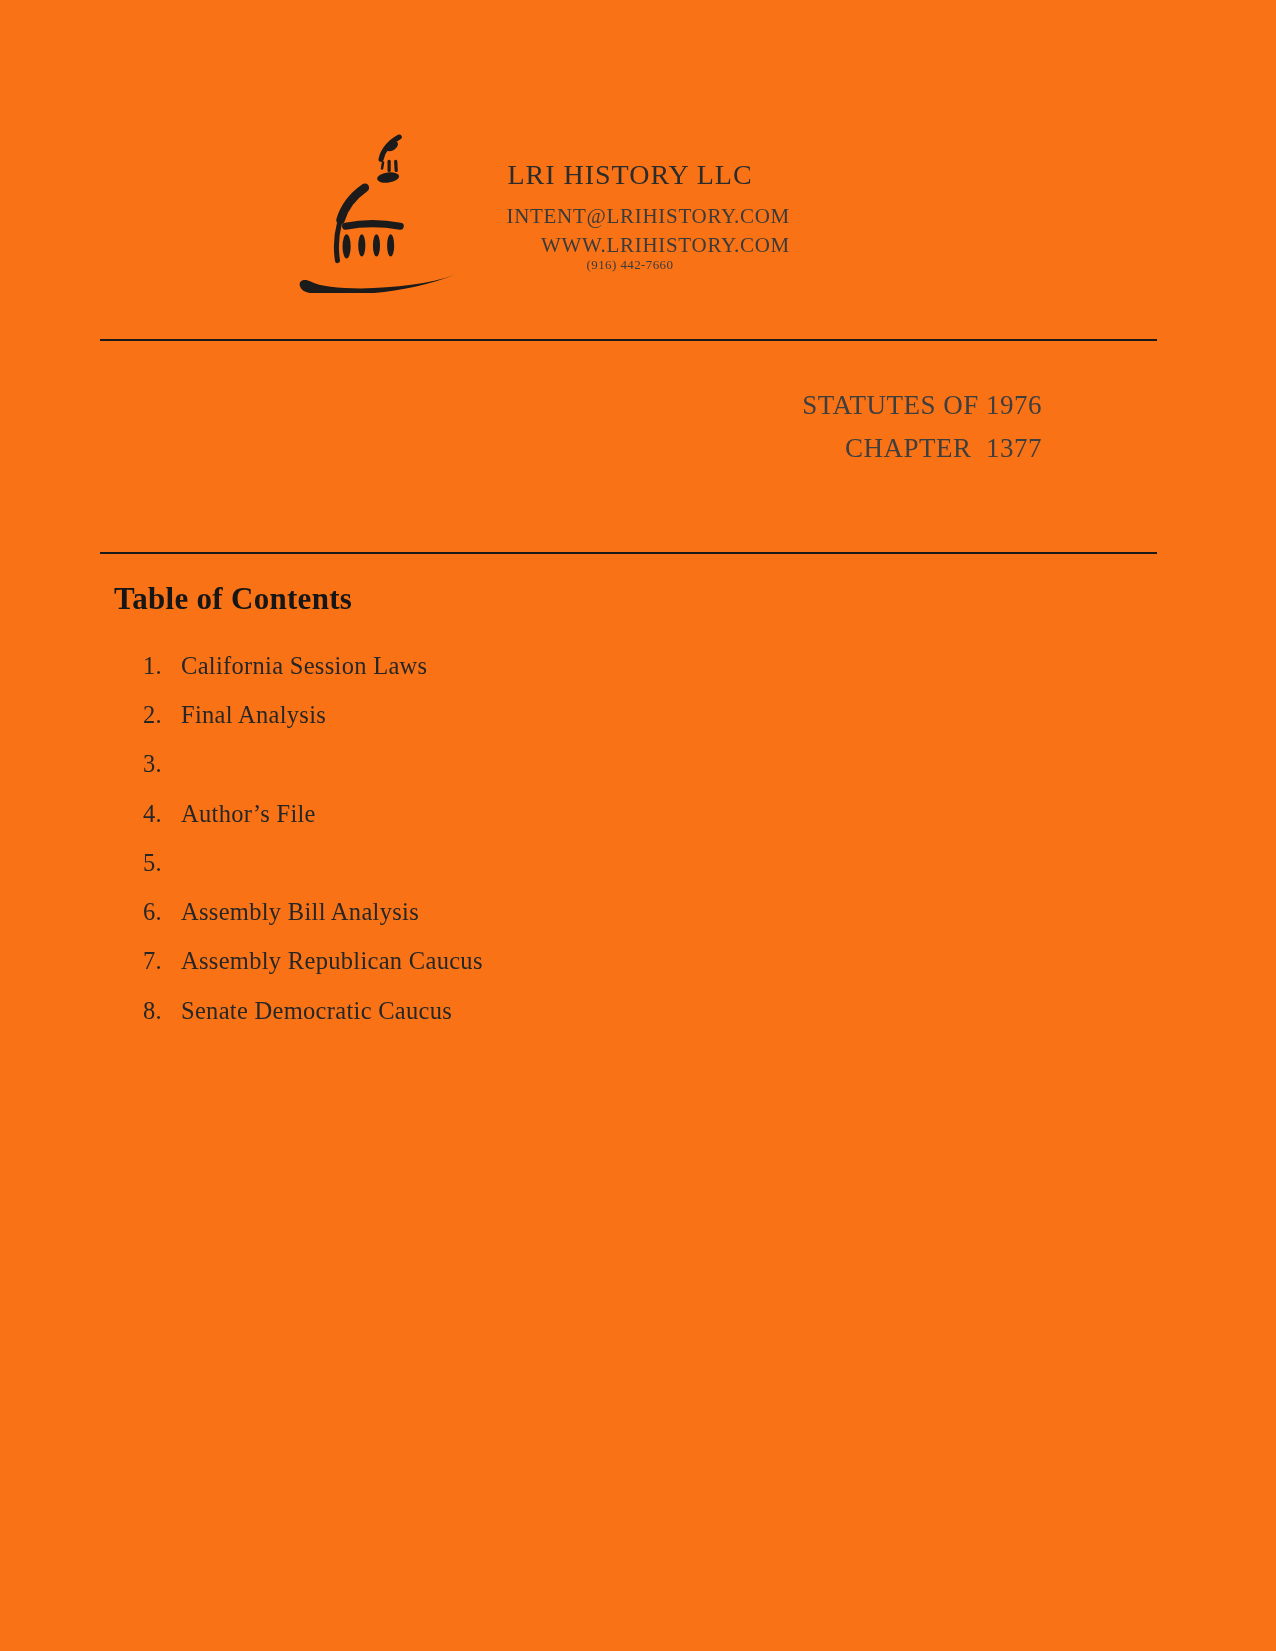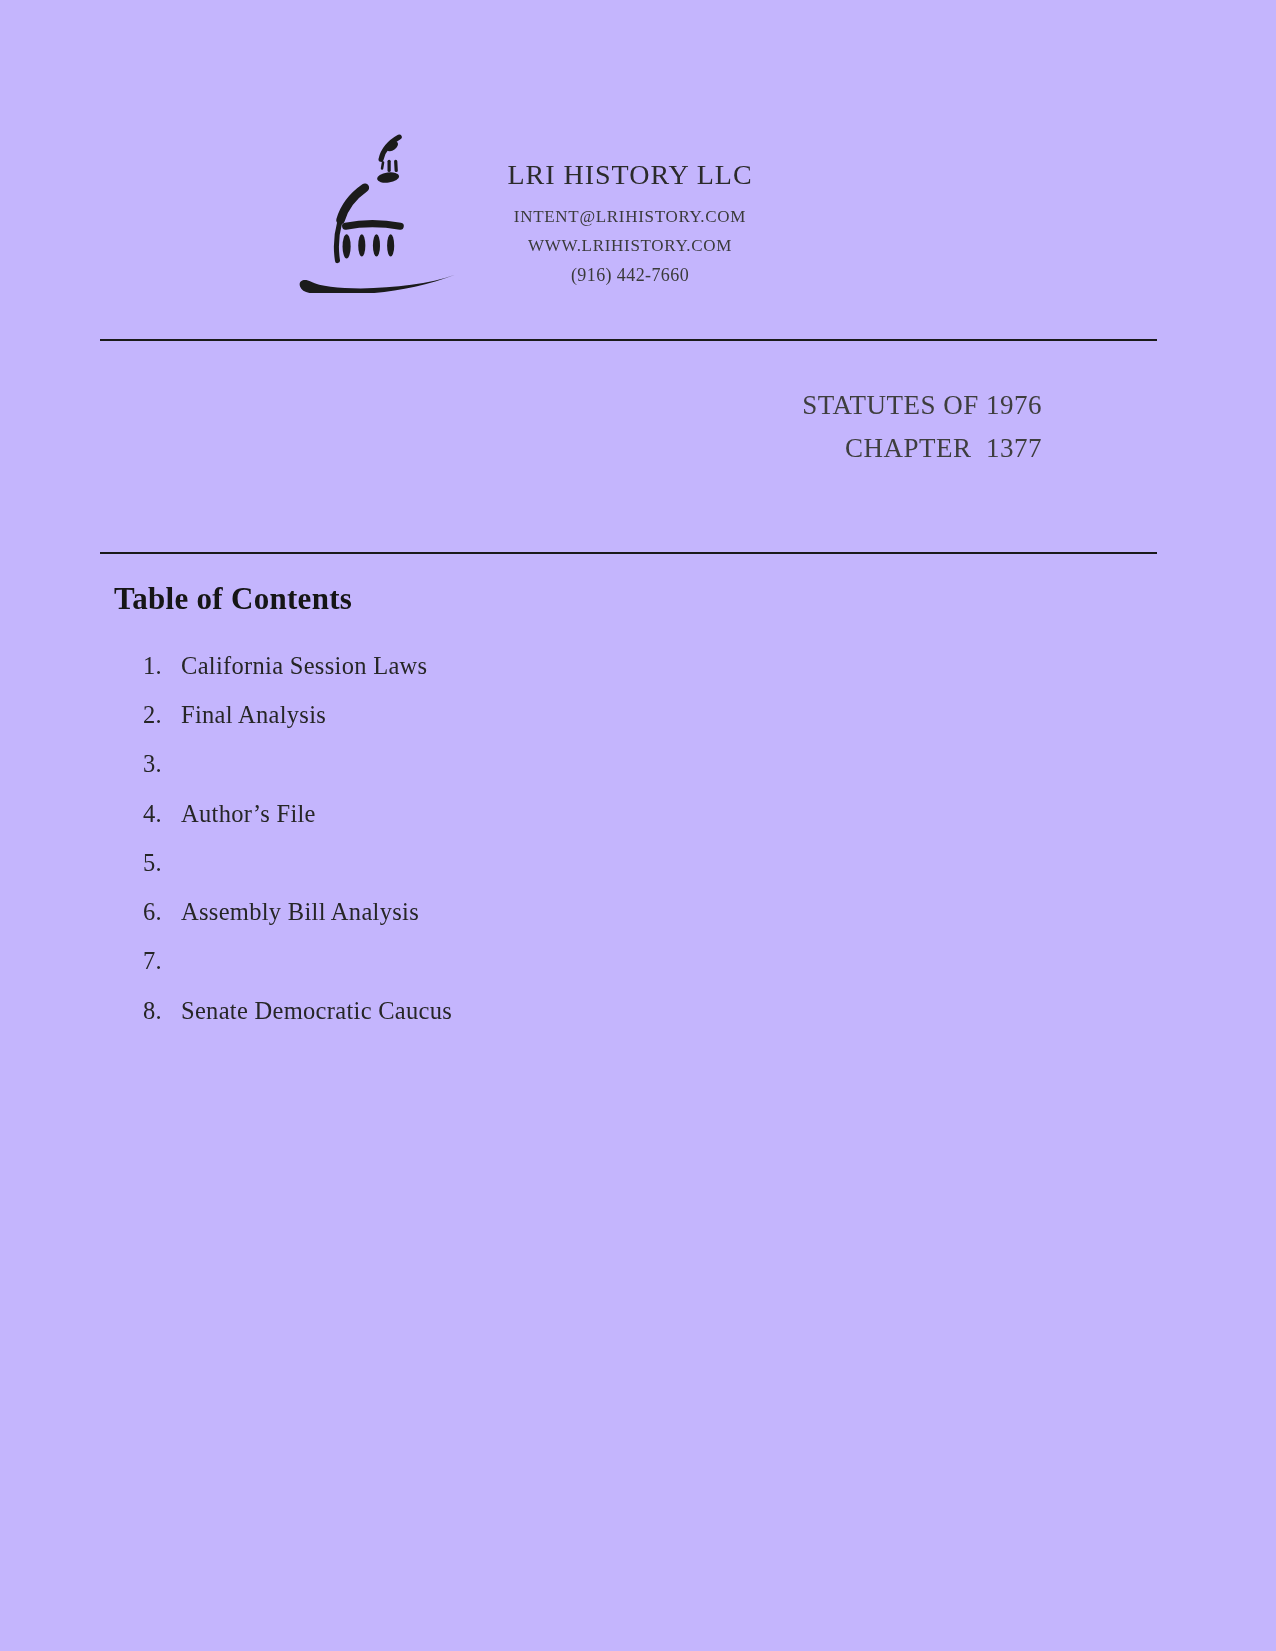--- a/index.html
+++ b/index.html
@@ -4,21 +4,21 @@
 <style>
   html, body {
     margin: 0;
     padding: 0;
     background: #ffffff;
   }
   .page {
     position: relative;
     width: 1276px;
     height: 1651px;
-    background: #c4b5fd;
+    background: #f97316;
     font-family: "Liberation Serif", serif;
     overflow: hidden;
   }
 
   
   .logo {
     position: absolute;
     left: 298px;
     top: 133px;
     width: 162px;
@@ -32,33 +32,34 @@
     text-align: center;
     color: #2e2e2e;
   }
   .company-name {
     font-size: 28px;
     line-height: 30px;
     letter-spacing: 1px;
     color: #2b2b2b;
   }
   .contact-line {
-    font-size: 17px;
+    font-size: 21px;
     line-height: 19px;
     letter-spacing: 0.7px;
     color: #3a3a3a;
     margin-top: 10px;
+    text-align: right;
   }
   .contact-line.email { margin-top: 17px; }
   .phone-line {
-    font-size: 18px;
+    font-size: 13px;
     line-height: 18px;
     letter-spacing: 0.4px;
     color: #3a3a3a;
-    margin-top: 11px;
+    margin-top: 1px;
   }
 
   
   .rule {
     position: absolute;
     left: 100px;
     width: 1057px;
     height: 0;
     border-top: 2px solid #1a1a1a;
   }
@@ -187,20 +188,21 @@
       </li>
       <li class="toc-item">
         <span class="num">5.</span>
       </li>
       <li class="toc-item">
         <span class="num">6.</span>
         <span class="txt">Assembly Bill Analysis</span>
       </li>
       <li class="toc-item">
         <span class="num">7.</span>
+        <span class="txt">Assembly Republican Caucus</span>
       </li>
       <li class="toc-item">
         <span class="num">8.</span>
         <span class="txt">Senate Democratic Caucus</span>
       </li>
     </ol>
 
 </div>
 
 </body></html>

